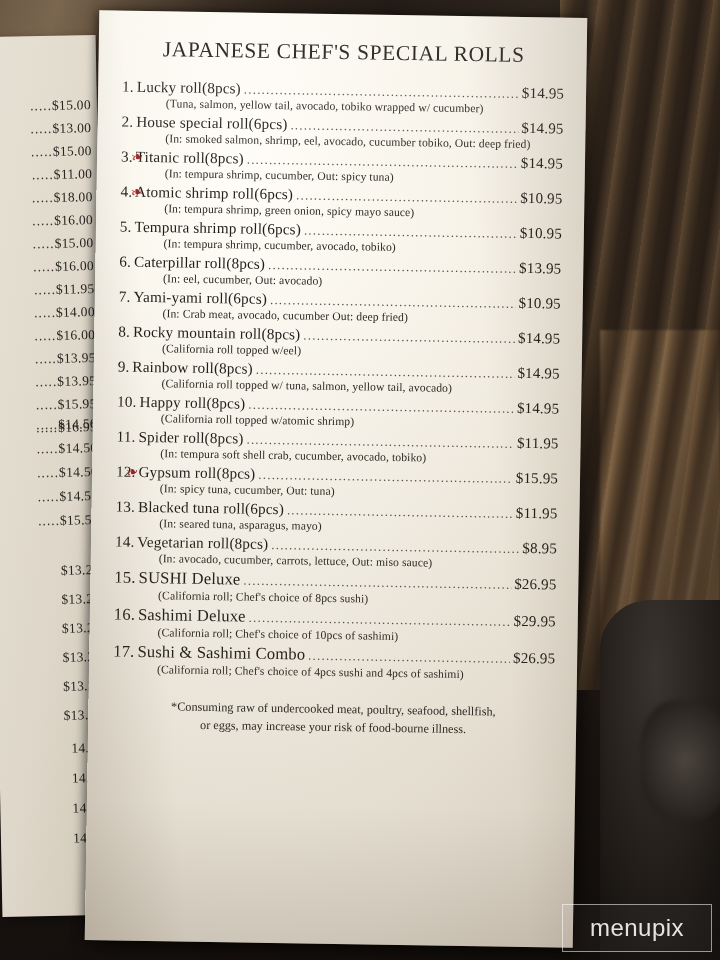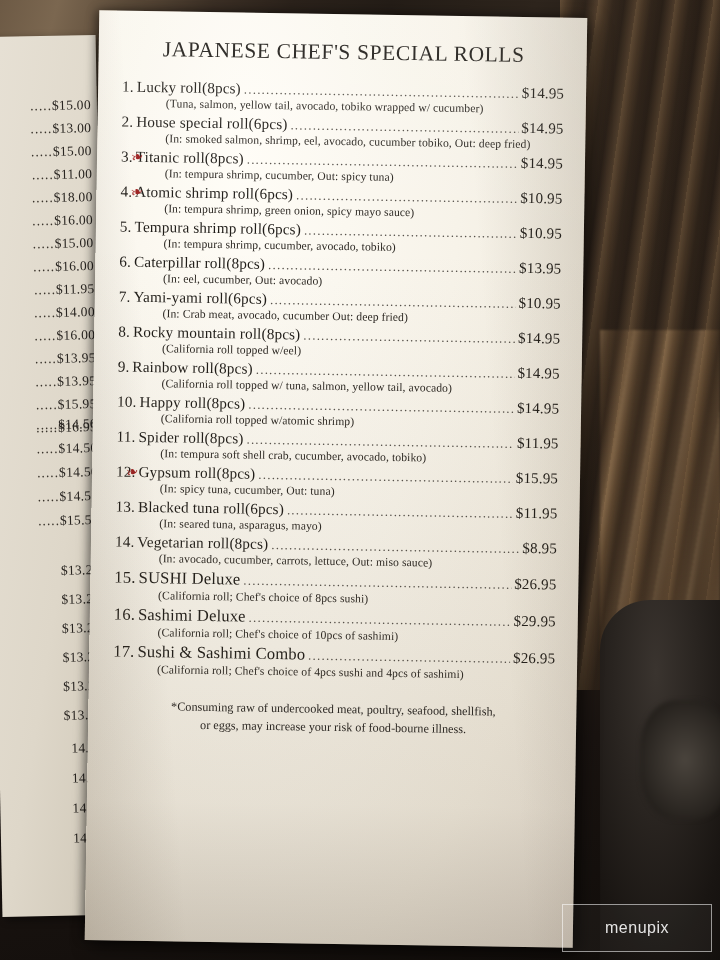--- a/index.html
+++ b/index.html
@@ -185,21 +185,21 @@
   
   #watermark {
     position: absolute;
     right: 8px; bottom: 8px;
     width: 148px; height: 46px;
     border: 1px solid rgba(255,255,255,0.55);
     display: flex;
     align-items: center;
     justify-content: center;
     color: rgba(255,255,255,0.88);
-    font-size: 16px;
+    font-size: 24px;
     letter-spacing: 0.5px;
     font-family: "Liberation Sans", sans-serif;
     background: rgba(255,255,255,0.04);
   }
 </style>
 </head>
 <body>
 
 <div id="photo-bg">
   <div id="wood-grain"></div>

